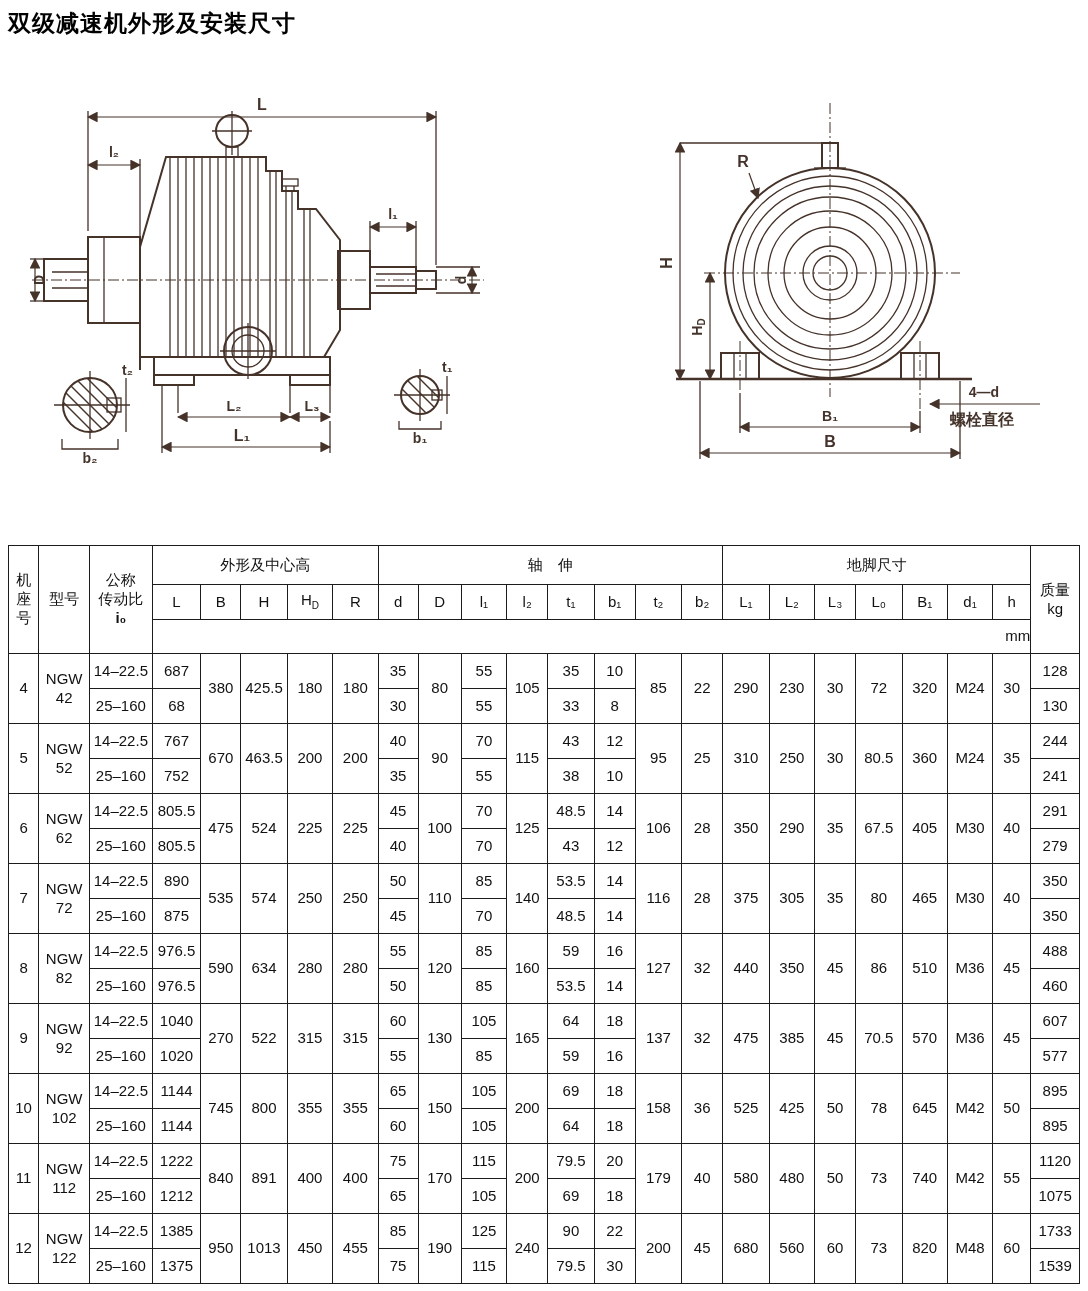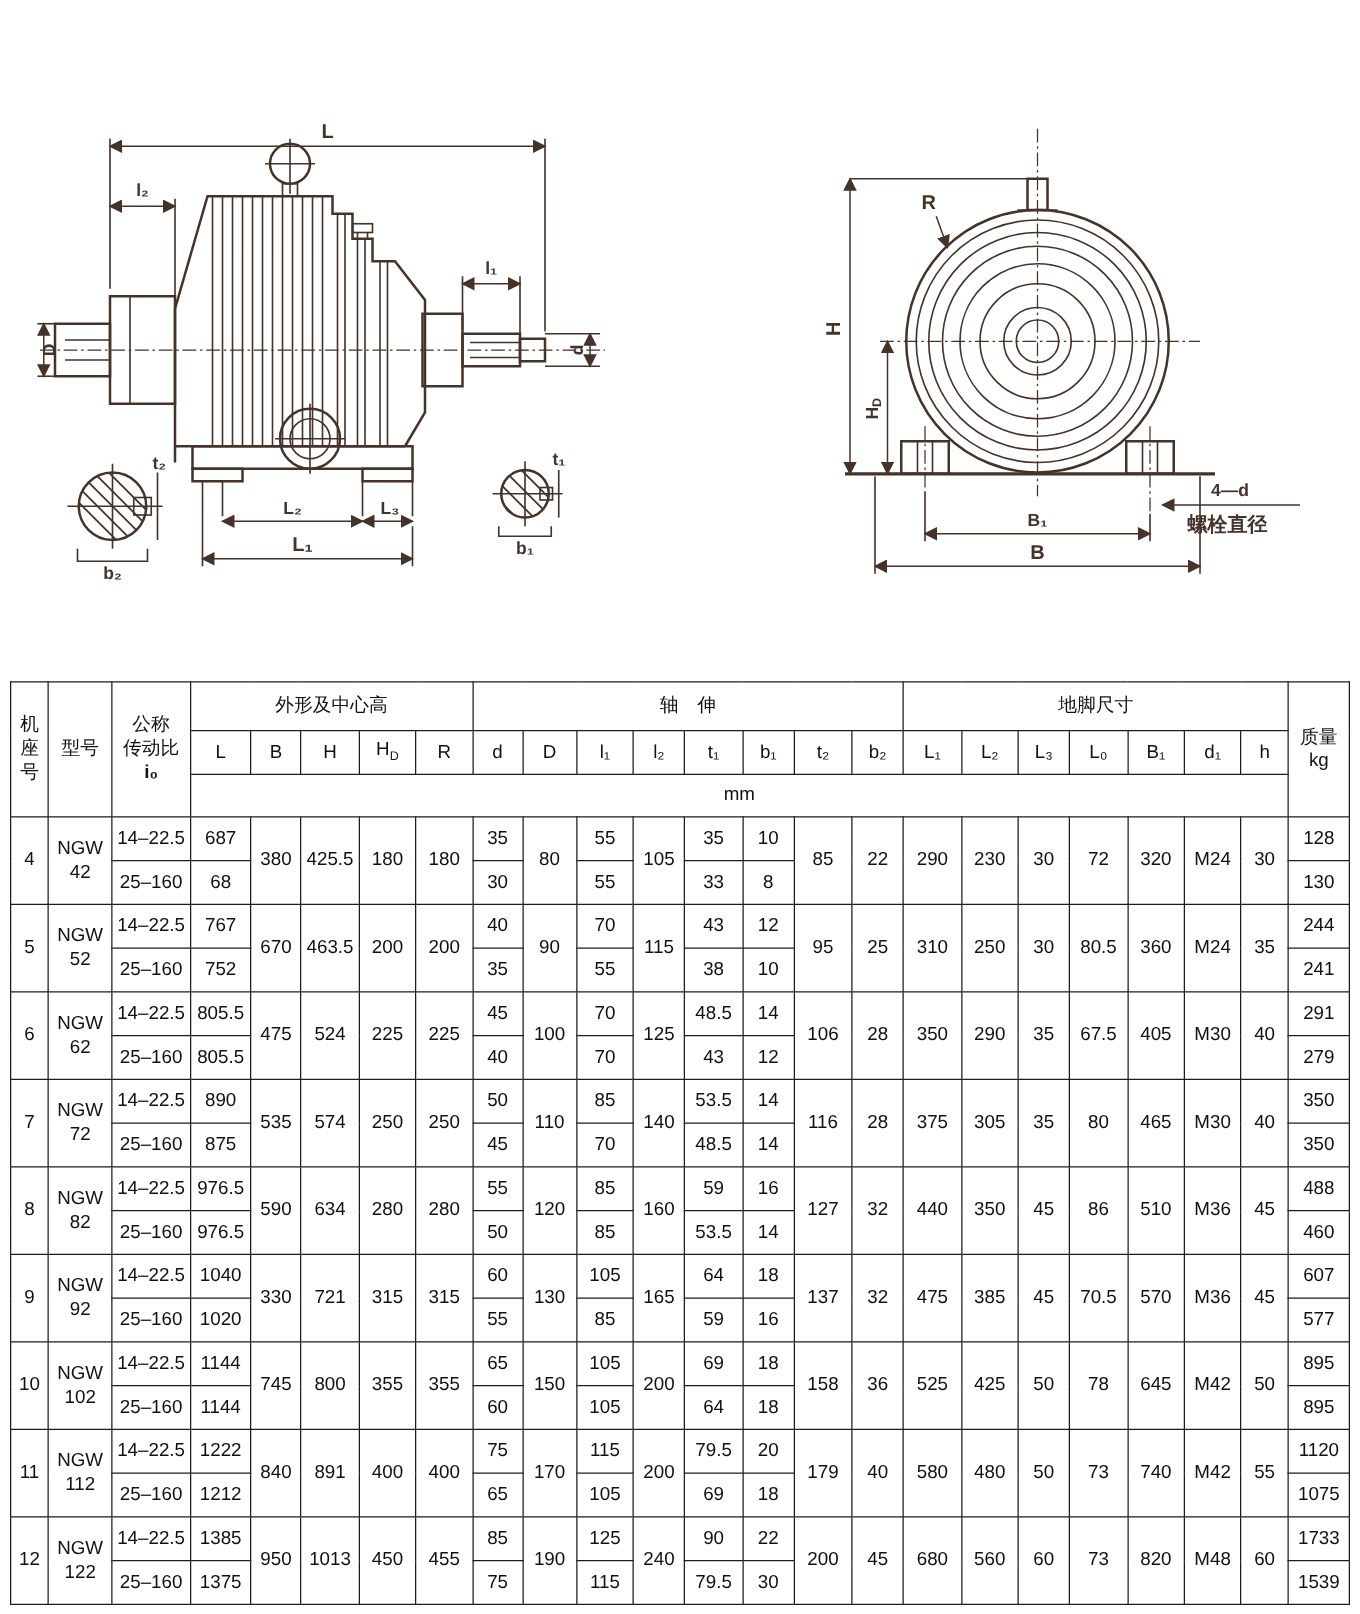--- a/index.html
+++ b/index.html
@@ -18,30 +18,31 @@
   .dim{stroke:#453229;stroke-width:1.2;fill:none;}
   .cl{stroke:#453229;stroke-width:1;fill:none;stroke-dasharray:11 3 2 3;}
   .hatch{stroke:#453229;stroke-width:1.4;}
   
   .spec{position:absolute;left:8px;top:545px;border-collapse:collapse;table-layout:fixed;
         width:1072px;}
   .spec th,.spec td{border:1.5px solid #1c1c1c;text-align:center;vertical-align:middle;
         font-size:15px;font-weight:normal;padding:0;line-height:1.25;overflow:hidden;}
   .spec thead tr:nth-child(1) th{height:38px;}
   .spec thead tr:nth-child(2) th{height:34px;}
-  .spec thead tr:nth-child(3) th{height:33px;}
+  .spec thead tr:nth-child(3) th{height:33px;text-align:right;}
   .spec tbody tr{height:35px;}
   .cjk{font-weight:bold;}
   .spec sub{font-size:10px;}
 </style>
 </head>
 <body>
 
 <div class="page">
 
+  <div class="title">双级减速机外形及安装尺寸</div>
 
   <svg class="drawing dleft" width="460" height="380" viewBox="0 0 460 380">
     <defs>
       <marker id="arrL" markerWidth="9" markerHeight="9" refX="8" refY="4.5" orient="auto-start-reverse">
         <path d="M0,0 L9,4.5 L0,9 Z" fill="#453229"></path>
       </marker>
       <clipPath id="hcBig">
           <circle cx="0" cy="0" r="27"></circle>
         </clipPath>
       <clipPath id="hcSmall">
@@ -548,22 +549,22 @@
           <td>460</td>
         </tr>
         <tr>
           <td rowspan="2">9</td>
           <td rowspan="2">
             <div>NGW</div>
             <div>92</div>
           </td>
           <td>14–22.5</td>
           <td>1040</td>
-          <td rowspan="2">330</td>
-          <td rowspan="2">721</td>
+          <td rowspan="2">270</td>
+          <td rowspan="2">522</td>
           <td rowspan="2">315</td>
           <td rowspan="2">315</td>
           <td>60</td>
           <td rowspan="2">130</td>
           <td>105</td>
           <td rowspan="2">165</td>
           <td>64</td>
           <td>18</td>
           <td rowspan="2">137</td>
           <td rowspan="2">32</td>

